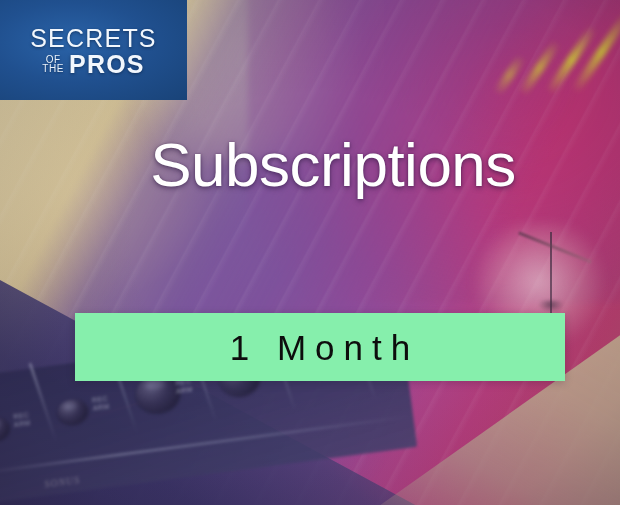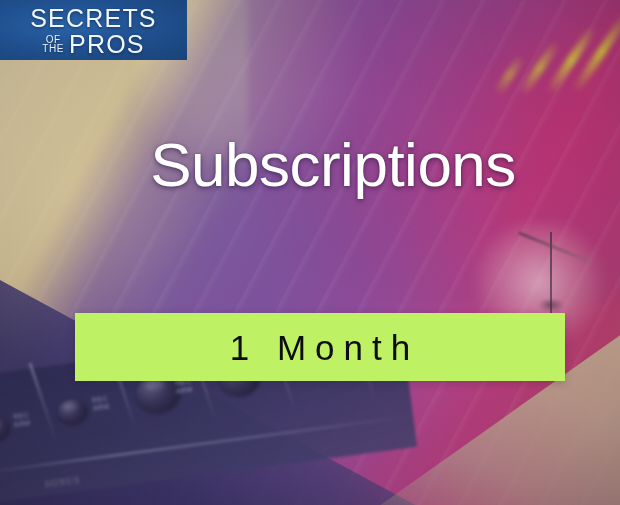--- a/index.html
+++ b/index.html
@@ -312,21 +312,21 @@
       rgba(28,18,38,0.26) 100%);
     pointer-events: none;
   }
 
   
   .logo-badge {
     position: absolute;
     left: 0;
     top: 0;
     width: 187px;
-    height: 60px;
+    height: 100px;
     background:
       radial-gradient(ellipse at 38% 42%, #2a63a8 0%, #20508f 48%, #194378 100%);
     overflow: hidden;
   }
   .logo-inner {
     position: absolute;
     inset: 0;
     display: flex;
     flex-direction: column;
     align-items: center;
@@ -355,21 +355,21 @@
     font-size: 10px;
     line-height: 9px;
     letter-spacing: 0.6px;
     margin-right: 5px;
     text-shadow: 0 1px 2px rgba(10,30,60,0.55);
     font-family: "Liberation Sans", sans-serif;
   }
   .logo-pros {
     color: #f2f7fd;
     font-size: 25px;
-    font-weight: 400;
+    font-weight: 700;
     letter-spacing: 1.2px;
     line-height: 1;
     text-shadow: 0 1px 3px rgba(10,30,60,0.6);
     font-family: "Liberation Sans", sans-serif;
   }
 
   
   .headline {
     position: absolute;
     left: 98px;
@@ -388,21 +388,21 @@
   }
   .headline-line { display: block; white-space: nowrap; }
 
   
   .duration-banner {
     position: absolute;
     left: 75px;
     top: 313px;
     width: 490px;
     height: 68px;
-    background: #bef264;
+    background: #86efac;
     display: flex;
     align-items: center;
     justify-content: center;
     box-shadow: 0 2px 8px rgba(30,18,44,0.22);
   }
   .duration-text {
     color: #0d0d0d;
     font-family: "Liberation Sans", sans-serif;
     font-weight: 400;
     font-size: 35px;

